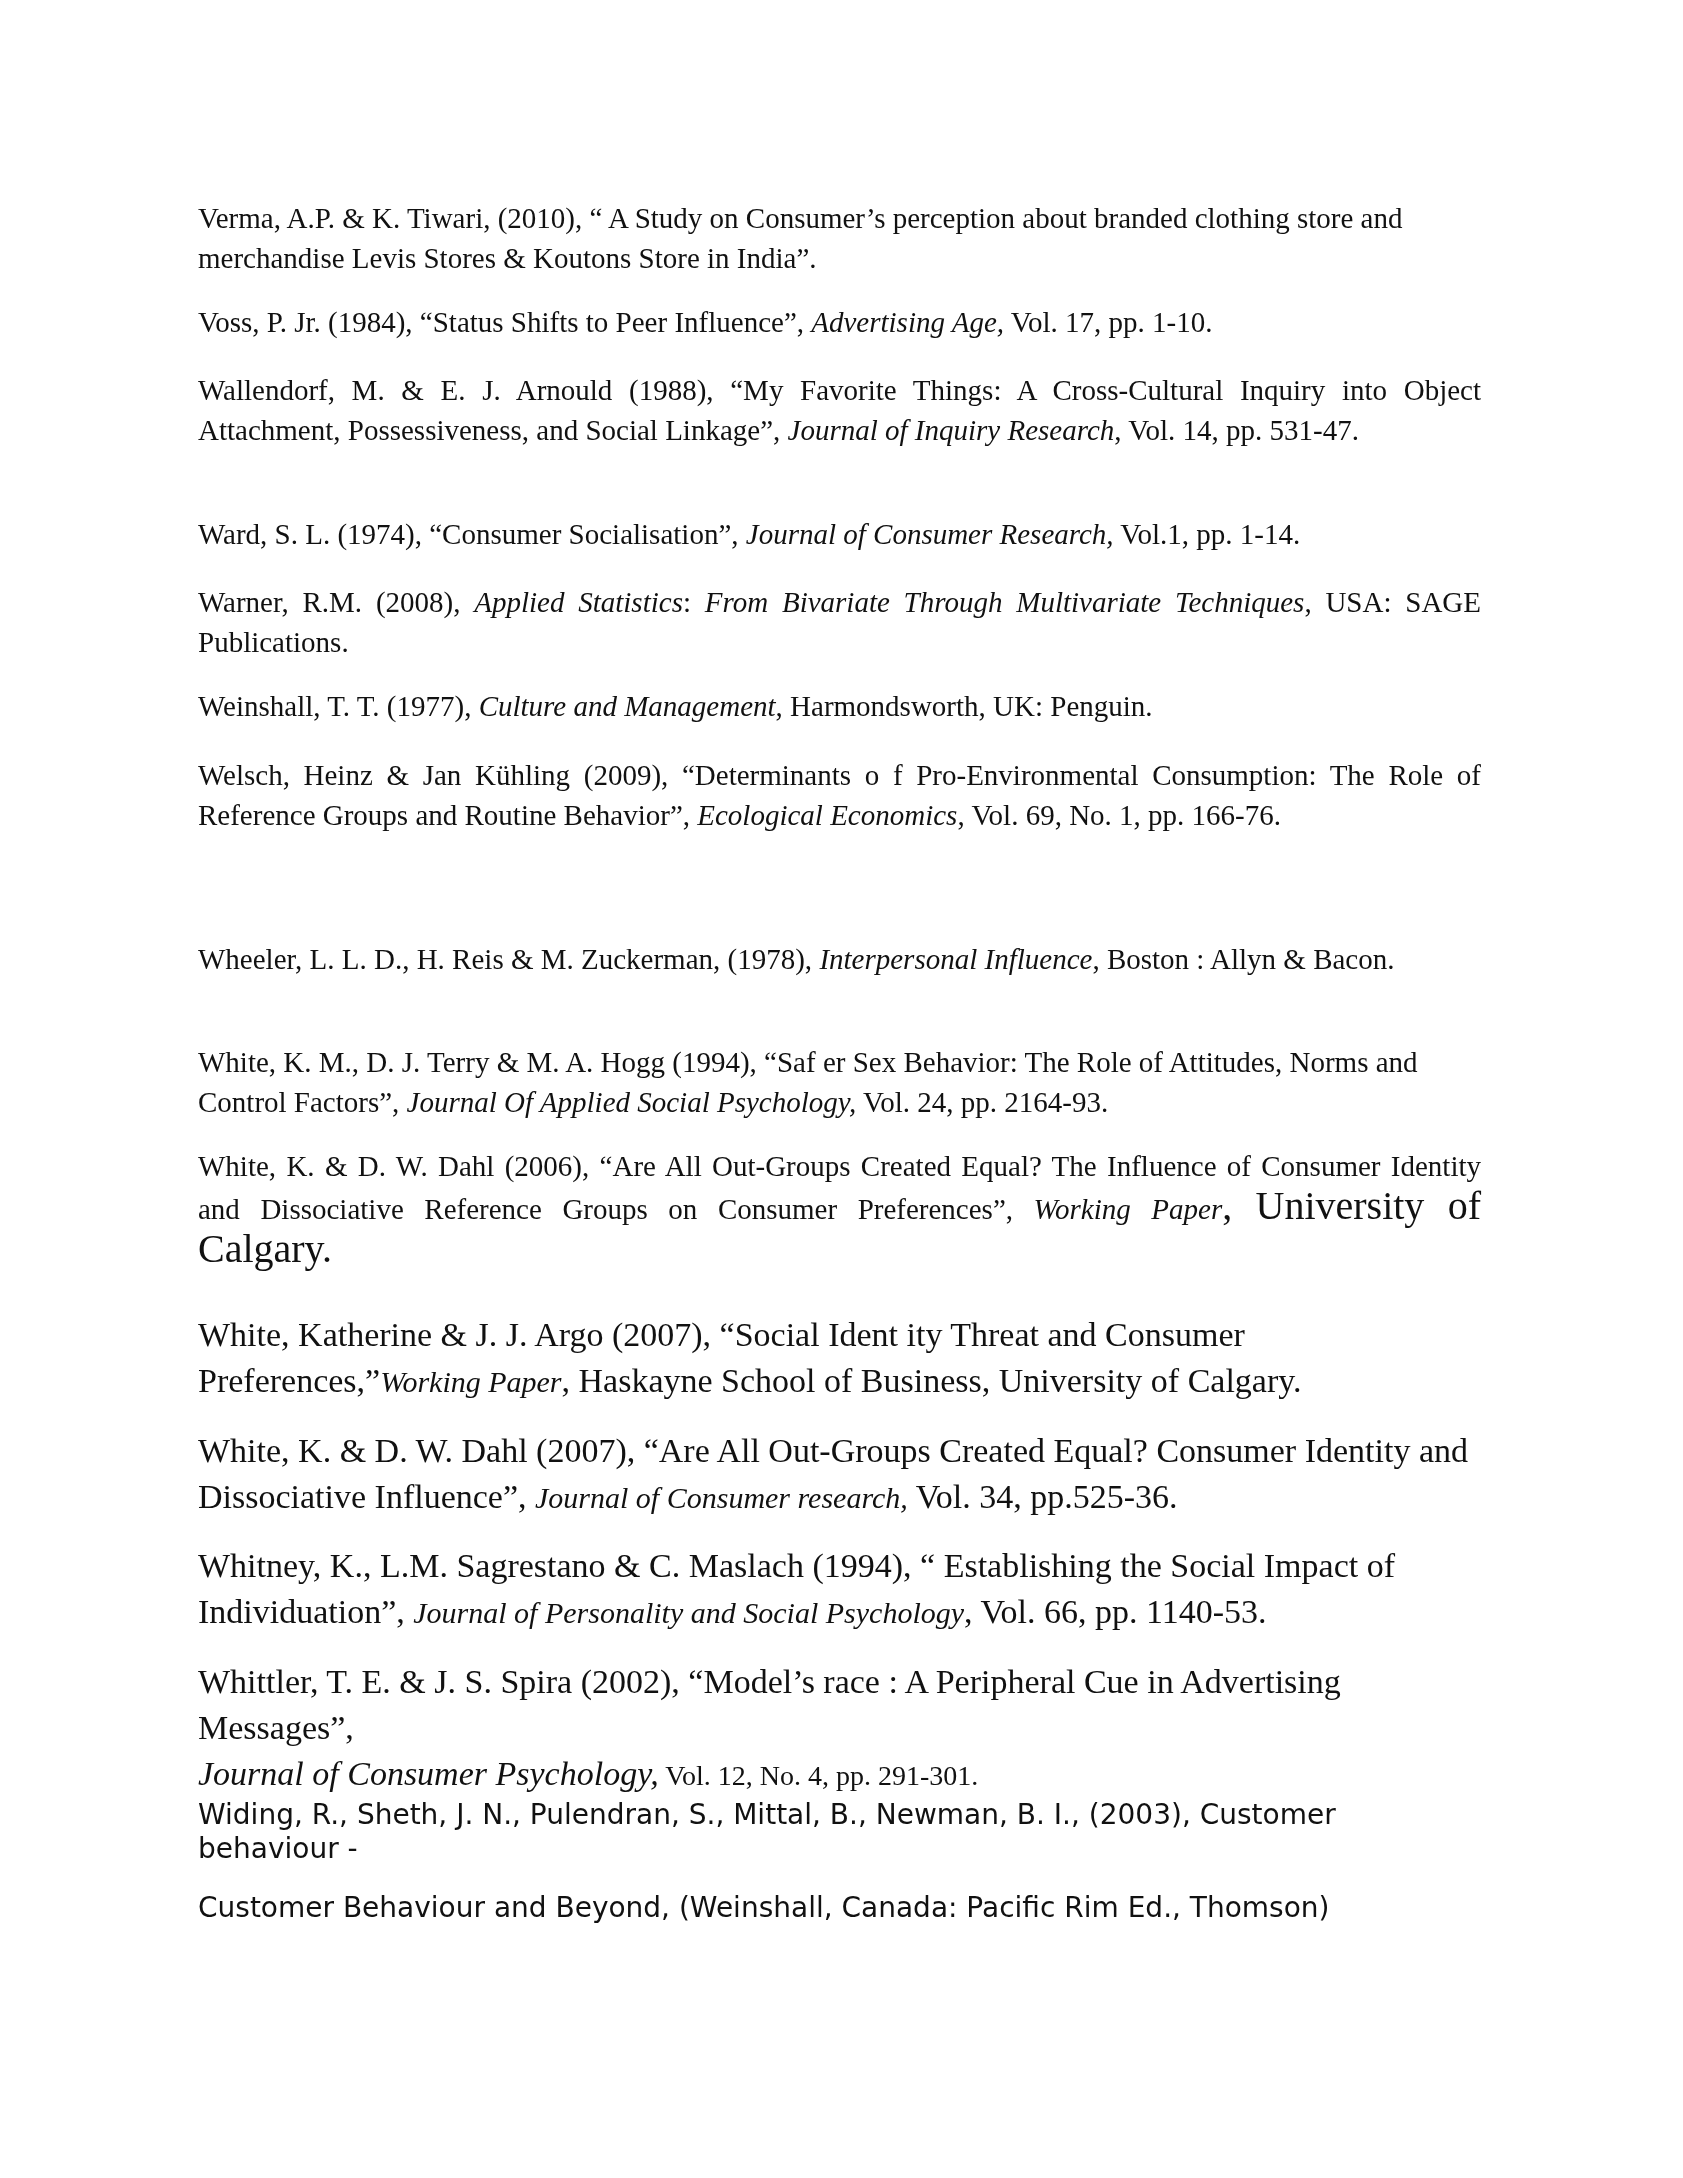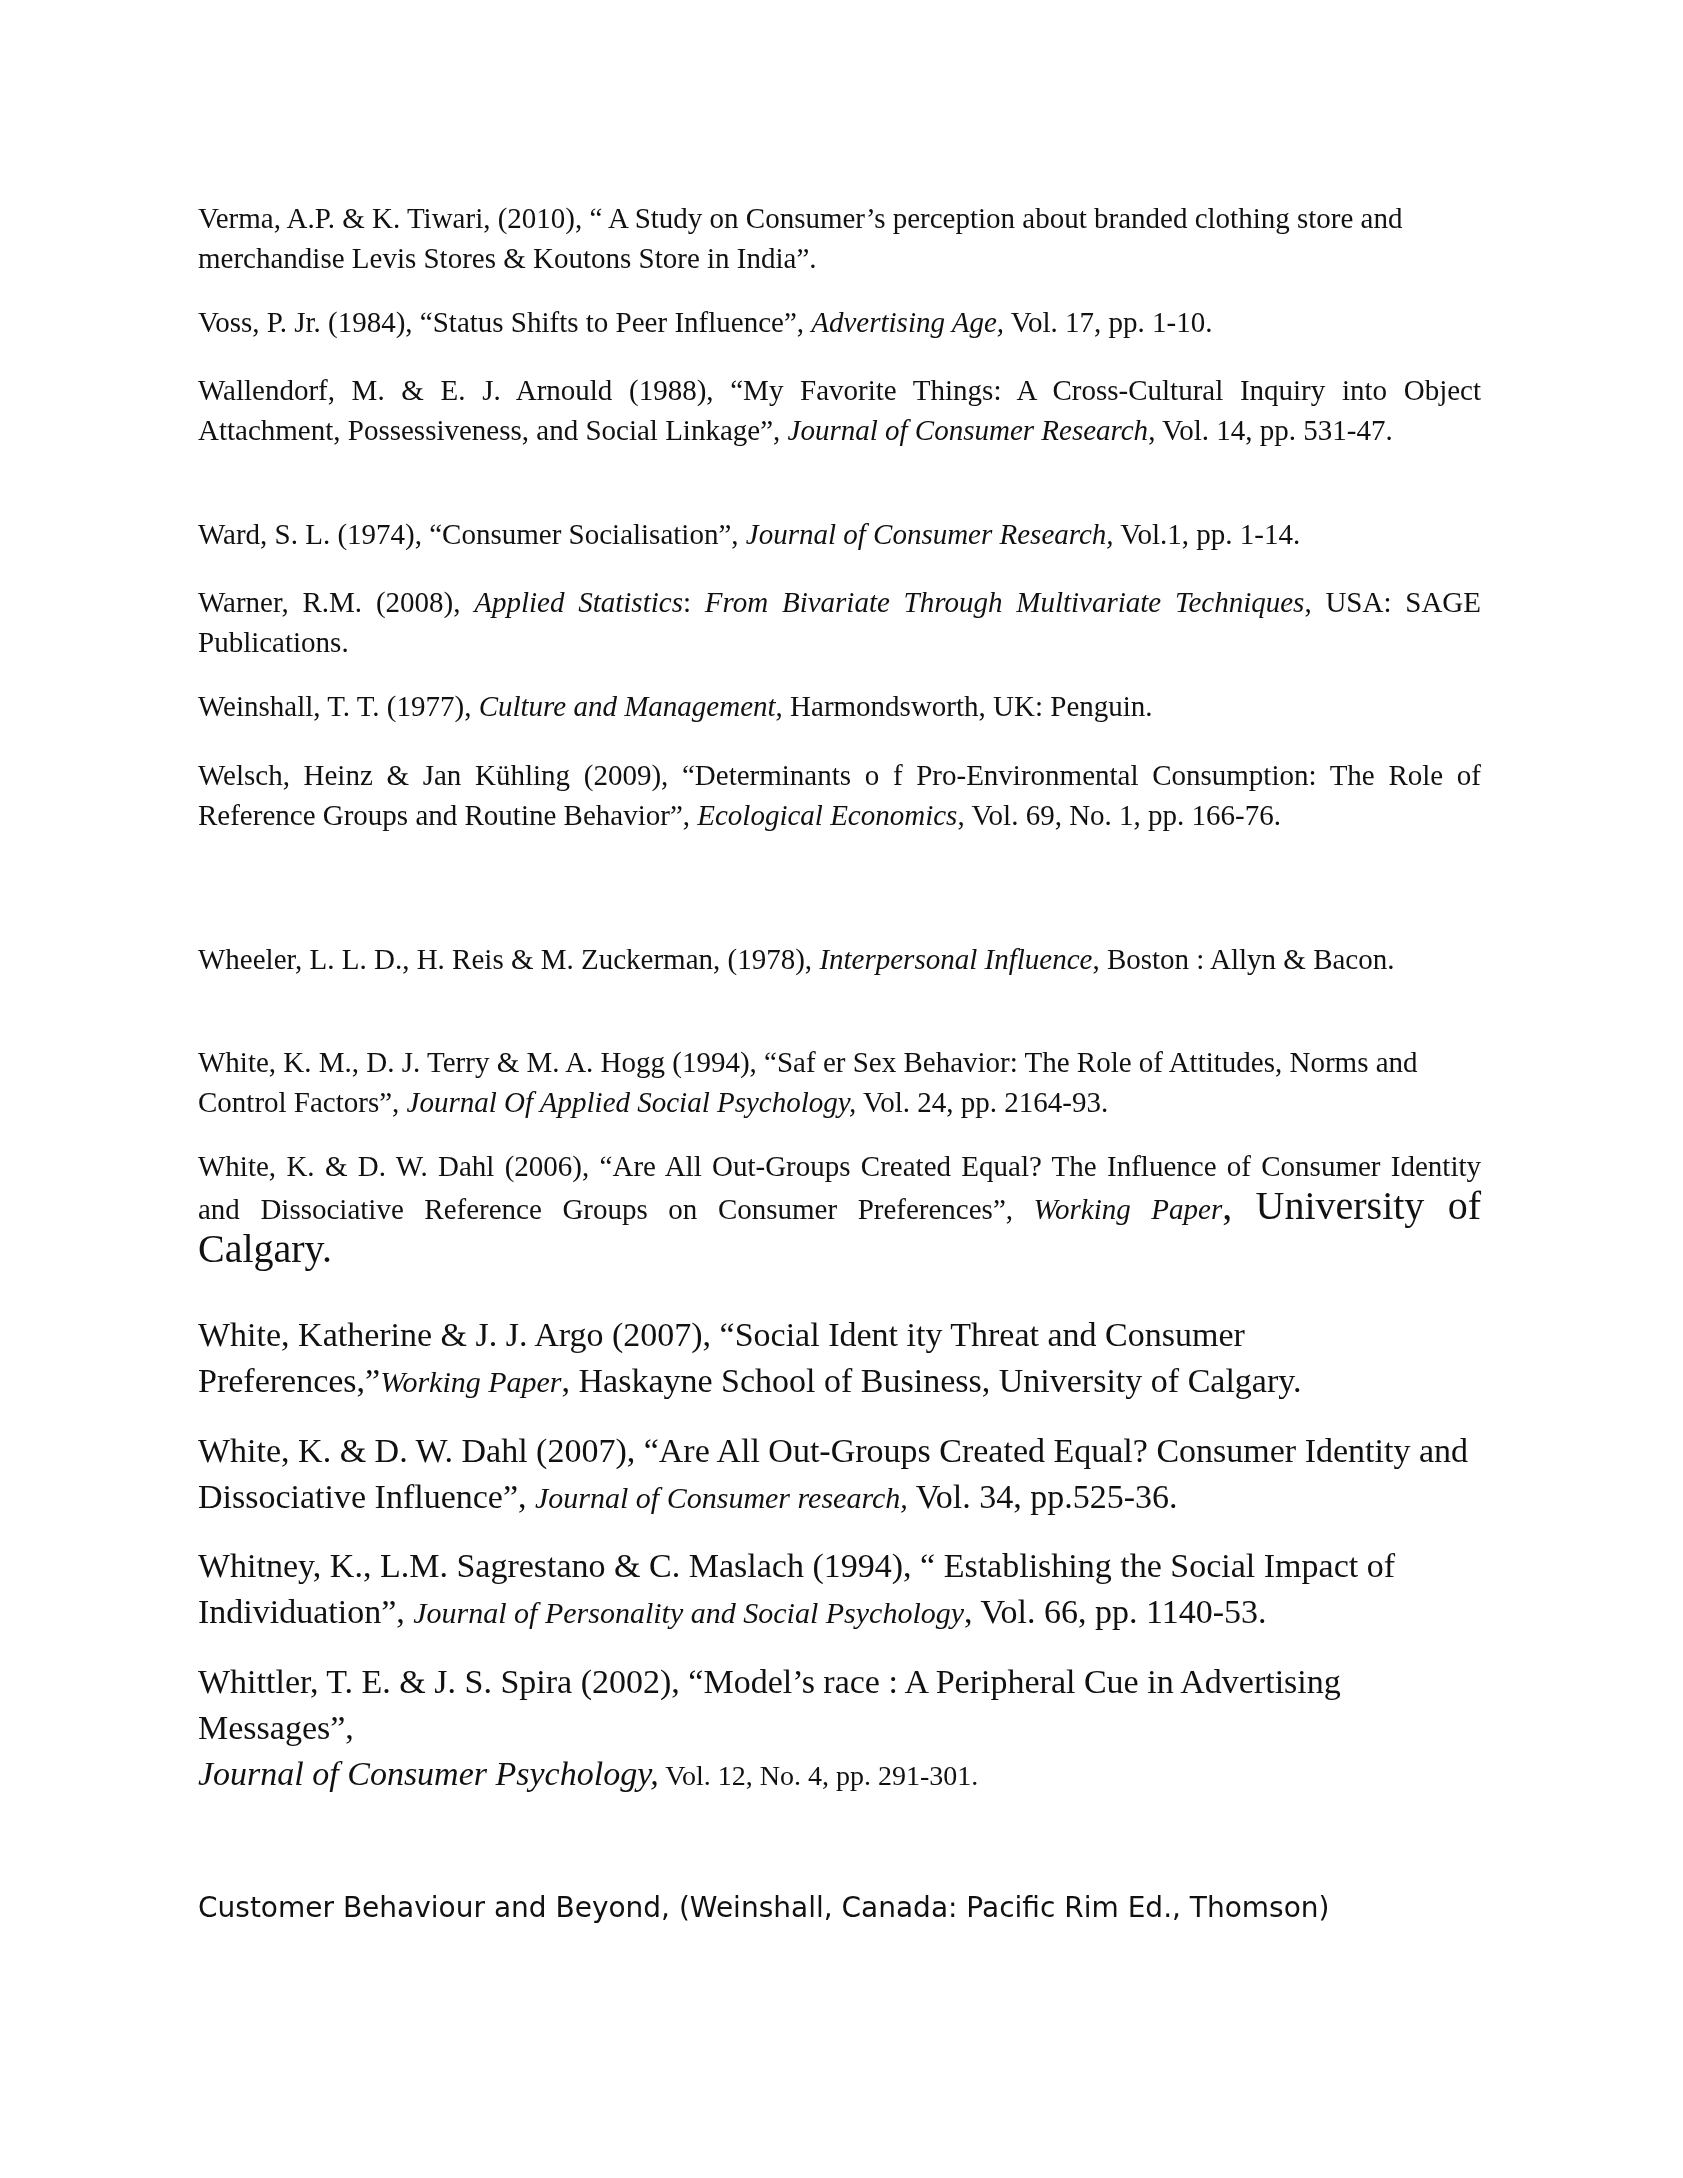--- a/index.html
+++ b/index.html
@@ -17,21 +17,21 @@
 </style>
 </head>
 <body>
 
 <div class="page">
 
   <p class="ref s" style="top:198px;"><span>Verma, A.P. &amp; K. Tiwari, (2010), “ A Study on Consumer’s perception about branded clothing store and merchandise Levis Stores &amp; Koutons Store in India”.</span></p>
 
   <p class="ref s" style="top:302px;"><span> Voss, P. Jr. (1984), “Status Shifts to Peer Influence”, </span><span class="i">Advertising Age,</span><span> Vol. 17, pp. 1-10.</span></p>
 
-  <p class="ref s j" style="top:370px;"><span>Wallendorf, M. &amp; E. J. Arnould (1988), “My Favorite Things: A Cross-Cultural Inquiry into Object Attachment, Possessiveness, and Social Linkage”, </span><span class="i">Journal of Consumer Research</span><span>, Vol. 14, pp. 531-47.</span></p>
+  <p class="ref s j" style="top:370px;"><span>Wallendorf, M. &amp; E. J. Arnould (1988), “My Favorite Things: A Cross-Cultural Inquiry into Object Attachment, Possessiveness, and Social Linkage”, </span><span class="i">Journal of Inquiry Research</span><span>, Vol. 14, pp. 531-47.</span></p>
 
   <p class="ref s" style="top:514px;"><span>Ward, S. L. (1974), “Consumer Socialisation”, </span><span class="i">Journal of Consumer Research,</span><span> Vol.1, pp. 1-14.</span></p>
 
   <p class="ref s j" style="top:582px;"><span>Warner, R.M. (2008), </span><span class="i">Applied Statistics</span><span>: </span><span class="i">From Bivariate Through Multivariate Techniques</span><span>, USA: SAGE Publications.</span></p>
 
   <p class="ref s" style="top:686px;"><span>Weinshall, T. T. (1977), </span><span class="i">Culture and Management</span><span>, Harmondsworth, UK: Penguin.</span></p>
 
   <p class="ref s j" style="top:755px;"><span>Welsch, Heinz &amp; Jan Kühling (2009), “Determinants o f Pro-Environmental Consumption: The Role of Reference Groups and Routine Behavior”, </span><span class="i">Ecological Economics</span><span>, Vol. 69, No. 1, pp. 166-76.</span></p>
 
   <p class="ref s" style="top:939px;"><span>Wheeler, L. L. D., H. Reis &amp; M. Zuckerman, (1978), </span><span class="i">Interpersonal Influence</span><span>, Boston : Allyn &amp; Bacon.</span></p>
@@ -41,17 +41,18 @@
   <p class="ref s j" style="top:1146px;"><span>White, K. &amp; D. W. Dahl (2006), “Are All Out-Groups Created Equal? The Influence of Consumer Identity and Dissociative Reference Groups on Consumer Preferences”, </span><span class="i">Working Paper</span><span class="big">, University of Calgary.</span></p>
 
   <p class="ref l" style="top:1312px;"><span>White, Katherine &amp; J. J. Argo (2007), “Social Ident ity Threat and Consumer Preferences,”</span><span class="it30">Working Paper</span><span>, Haskayne School of Business, University of Calgary.</span></p>
 
   <p class="ref l" style="top:1428px;"><span>White, K. &amp; D. W. Dahl (2007), “Are All Out-Groups Created Equal? Consumer Identity and Dissociative Influence”, </span><span class="it30">Journal of Consumer research,</span><span> Vol. 34, pp.525-36.</span></p>
 
   <p class="ref l" style="top:1543px;"><span>Whitney, K., L.M. Sagrestano &amp; C. Maslach (1994), “ Establishing the Social Impact of Individuation”, </span><span class="it30">Journal of Personality and Social Psychology</span><span>, Vol. 66, pp. 1140-53.</span></p>
 
   <p class="ref l" style="top:1659px;"><span>Whittler, T. E. &amp; J. S. Spira (2002), “Model’s race : A Peripheral Cue in Advertising Messages”,</span><br><span class="i">Journal of Consumer Psychology,</span><span class="mid"> Vol. 12, No. 4, pp. 291-301.</span></p>
 
+  <p class="ref sans" style="top:1798px;"><span>Widing, R., Sheth, J. N., Pulendran, S., Mittal, B., Newman, B. I., (2003), Customer behaviour -</span></p>
 
   <p class="ref sans" style="top:1891px;"><span>Customer Behaviour and Beyond, (Weinshall, Canada: Pacific Rim Ed., Thomson)</span></p>
 
 </div>
 
 
 </body></html>

